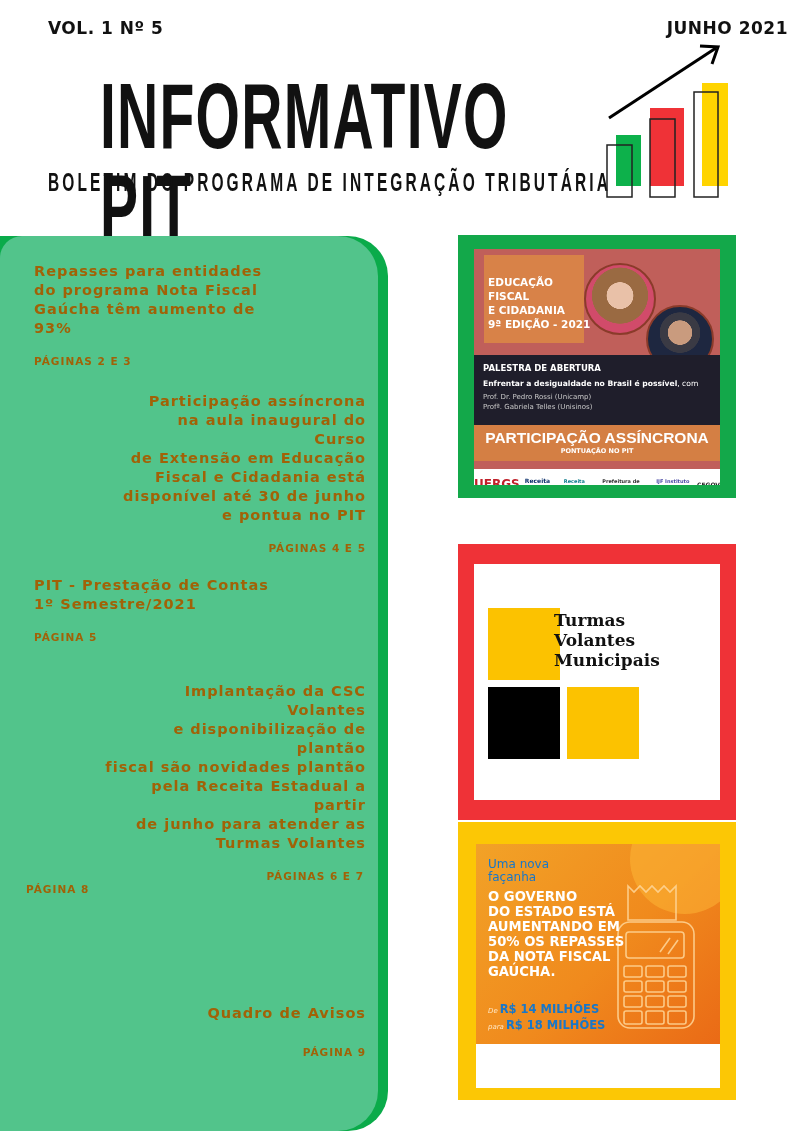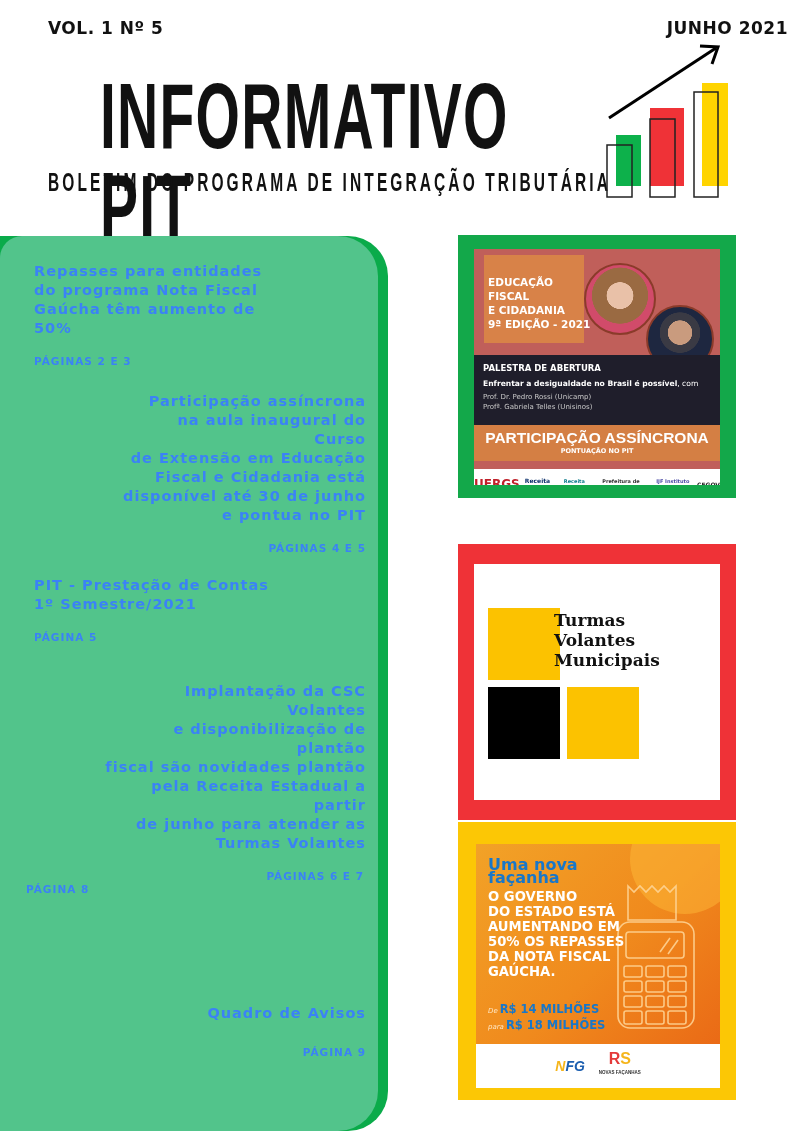--- a/index.html
+++ b/index.html
@@ -17,21 +17,21 @@
               font-weight: 700; font-size: 25px; line-height: 28px; letter-spacing: 5px;
               transform: scaleX(0.62); transform-origin: left top; white-space: nowrap; }
 
   .logo { position: absolute; left: 600px; top: 40px; width: 140px; height: 160px; }
 
   .panel-shadow { position: absolute; left: 0; top: 236px; width: 388px; height: 895px;
                   background: #0aab4a; border-radius: 0 40px 40px 0; }
   .panel { position: absolute; left: 0; top: 236px; width: 378px; height: 895px;
            background: #52c48b; border-radius: 22px 40px 40px 0; }
 
-  .item { position: absolute; font-weight: 700; font-size: 14.5px; line-height: 19px; letter-spacing: 1px; color: #3b82f6; }
+  .item { position: absolute; font-weight: 700; font-size: 14.5px; line-height: 19px; letter-spacing: 1px; color: #a16207; }
   .item .pg { display: block; font-size: 10.5px; letter-spacing: 1px; margin-top: 14px; }
   .item.right { text-align: right; }
 
   .frame { position: absolute; border-radius: 14px; }
   .frame.green { left: 458px; top: 235px; width: 278px; height: 263px; background: #13a84a; }
   .frame.red { left: 458px; top: 544px; width: 278px; height: 276px; background: #ef3237; }
   .frame.yellow { left: 458px; top: 822px; width: 278px; height: 278px; background: #fcc705; }
   .frame::before { content: ""; position: absolute; inset: -3px;
     background:
       radial-gradient(circle at 7px 7px, transparent 0, transparent 0) ; }
@@ -59,21 +59,21 @@
   
   .c2 { position: absolute; left: 16px; top: 20px; width: 246px; height: 236px; background: #fff; }
   .sq { position: absolute; width: 72px; height: 72px; }
   .c2 .tv { position: absolute; left: 80px; top: 46px; font-family: "DejaVu Serif", serif; font-weight: 700; font-size: 17px; line-height: 20px; color: #111; }
 
   
   .c3 { position: absolute; left: 18px; top: 22px; width: 244px; height: 244px; background: #fff; overflow: hidden; }
   .c3 .bg { position: absolute; left: 0; top: 0; width: 244px; height: 200px;
             background: linear-gradient(135deg, #f2a227 0%, #f08a1d 55%, #ea6a16 100%); }
   .c3 .circ { position: absolute; right: -20px; top: -40px; width: 110px; height: 110px; border-radius: 50%; background: rgba(255,190,60,0.45); }
-  .c3 .a { position: absolute; left: 12px; top: 14px; color: #1877c9; font-weight: 700; font-size: 16px; line-height: 13px; }
+  .c3 .a { position: absolute; left: 12px; top: 14px; color: #1877c9; font-weight: 400; font-size: 12px; line-height: 13px; }
   .c3 .b { position: absolute; left: 12px; top: 45px; color: #fff; font-weight: 700; font-size: 13.2px; line-height: 15px; width: 200px; }
   .c3 .c { position: absolute; left: 12px; top: 158px; color: #1877c9; font-weight: 700; font-size: 11.5px; line-height: 14px; }
   .c3 .c i { font-size: 7px; color: #ffe7c4; font-weight: 400; margin-right: 2px; }
   .c3 .pos { position: absolute; left: 140px; top: 38px; width: 90px; height: 150px; }
   .c3 .foot { position: absolute; left: 0; top: 200px; width: 244px; height: 44px; background: #fff;
               display: flex; justify-content: center; align-items: center; gap: 14px; }
   .c3 .nfg { font-family: "Liberation Sans", sans-serif; font-style: italic; font-weight: 700; font-size: 14px; color: #1c5fb0; }
   .c3 .nfg b { color: #f5b51b; }
   .c3 .rs { font-family: "Liberation Sans", sans-serif; font-weight: 700; font-size: 16px; color: #e43a3a; line-height: 14px; text-align: center; }
   .c3 .rs b { color: #f5b51b; }
@@ -96,21 +96,21 @@
   <rect x="694" y="92" width="24" height="105" fill="none" stroke="#222" stroke-width="1.5"></rect>
   <path d="M609 118 L716 48" stroke="#000" stroke-width="3" fill="none"></path>
   <path d="M700 46 L718 47 L712 64" stroke="#000" stroke-width="3" fill="none"></path>
 </svg>
 
 <div class="panel-shadow"></div>
 <div class="panel"></div>
 
 <div class="item" style="left:34px; top:262px; width:230px;">
   <div>
-    <span>Repasses para entidades</span><br><span>do programa Nota Fiscal</span><br><span>Gaúcha têm aumento de</span><br><span>50%</span>
+    <span>Repasses para entidades</span><br><span>do programa Nota Fiscal</span><br><span>Gaúcha têm aumento de</span><br><span>93%</span>
   </div>
   <span class="pg">PÁGINAS 2 E 3</span>
 </div>
 
 <div class="item right" style="left:120px; top:392px; width:246px;">
   <div>
     <span>Participação assíncrona</span><br><span>na aula inaugural do Curso</span><br><span>de Extensão em Educação</span><br><span>Fiscal e Cidadania está</span><br><span>disponível até 30 de junho</span><br><span>e pontua no PIT</span>
   </div>
   <span class="pg">PÁGINAS 4 E 5</span>
 </div>
@@ -413,24 +413,20 @@
       </g>
     </svg>
     <div class="a"><span>Uma nova</span><br><span>façanha</span></div>
     <div class="b">
       <span>O GOVERNO</span><br><span>DO ESTADO ESTÁ</span><br><span>AUMENTANDO EM</span><br><span>50% OS REPASSES</span><br><span>DA NOTA FISCAL</span><br><span>GAÚCHA.</span>
     </div>
     <div class="c">
       <i>De</i><span>R$ 14 MILHÕES</span><br>
       <i>para</i><span>R$ 18 MILHÕES</span>
     </div>
-    <div class="foot">
-      <div class="nfg"><b>N</b>FG</div>
-      <div class="rs">R<b>S</b><small>NOVAS FAÇANHAS</small></div>
-    </div>
   </div>
 <svg width="290" height="290" style="position: absolute; left: -6px; top: -6px; pointer-events: none; z-index: -1;">
       <circle cx="10" cy="8" r="6.5" fill="#fcc705"></circle>
       <circle cx="10" cy="282" r="6.5" fill="#fcc705"></circle>
       <circle cx="21" cy="8" r="6.5" fill="#fcc705"></circle>
       <circle cx="21" cy="282" r="6.5" fill="#fcc705"></circle>
       <circle cx="32" cy="8" r="6.5" fill="#fcc705"></circle>
       <circle cx="32" cy="282" r="6.5" fill="#fcc705"></circle>
       <circle cx="43" cy="8" r="6.5" fill="#fcc705"></circle>
       <circle cx="43" cy="282" r="6.5" fill="#fcc705"></circle>

